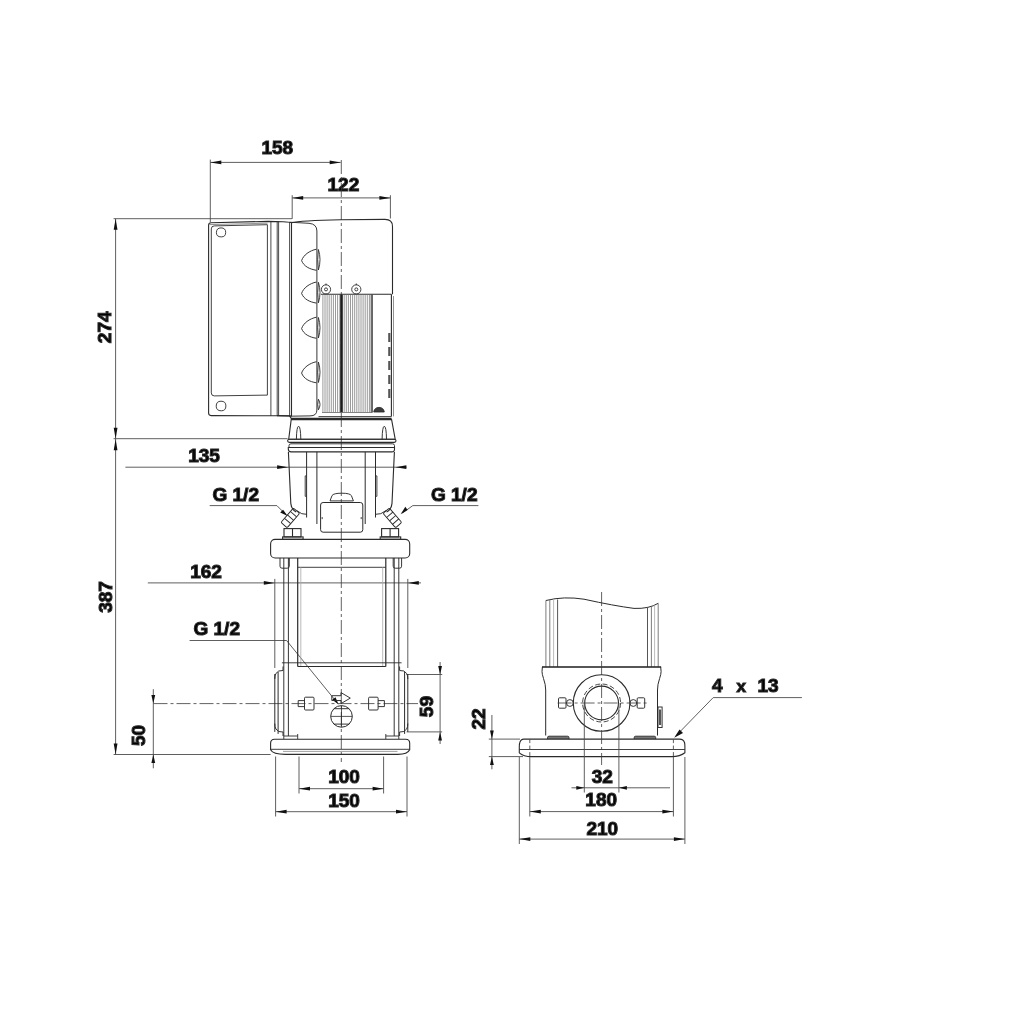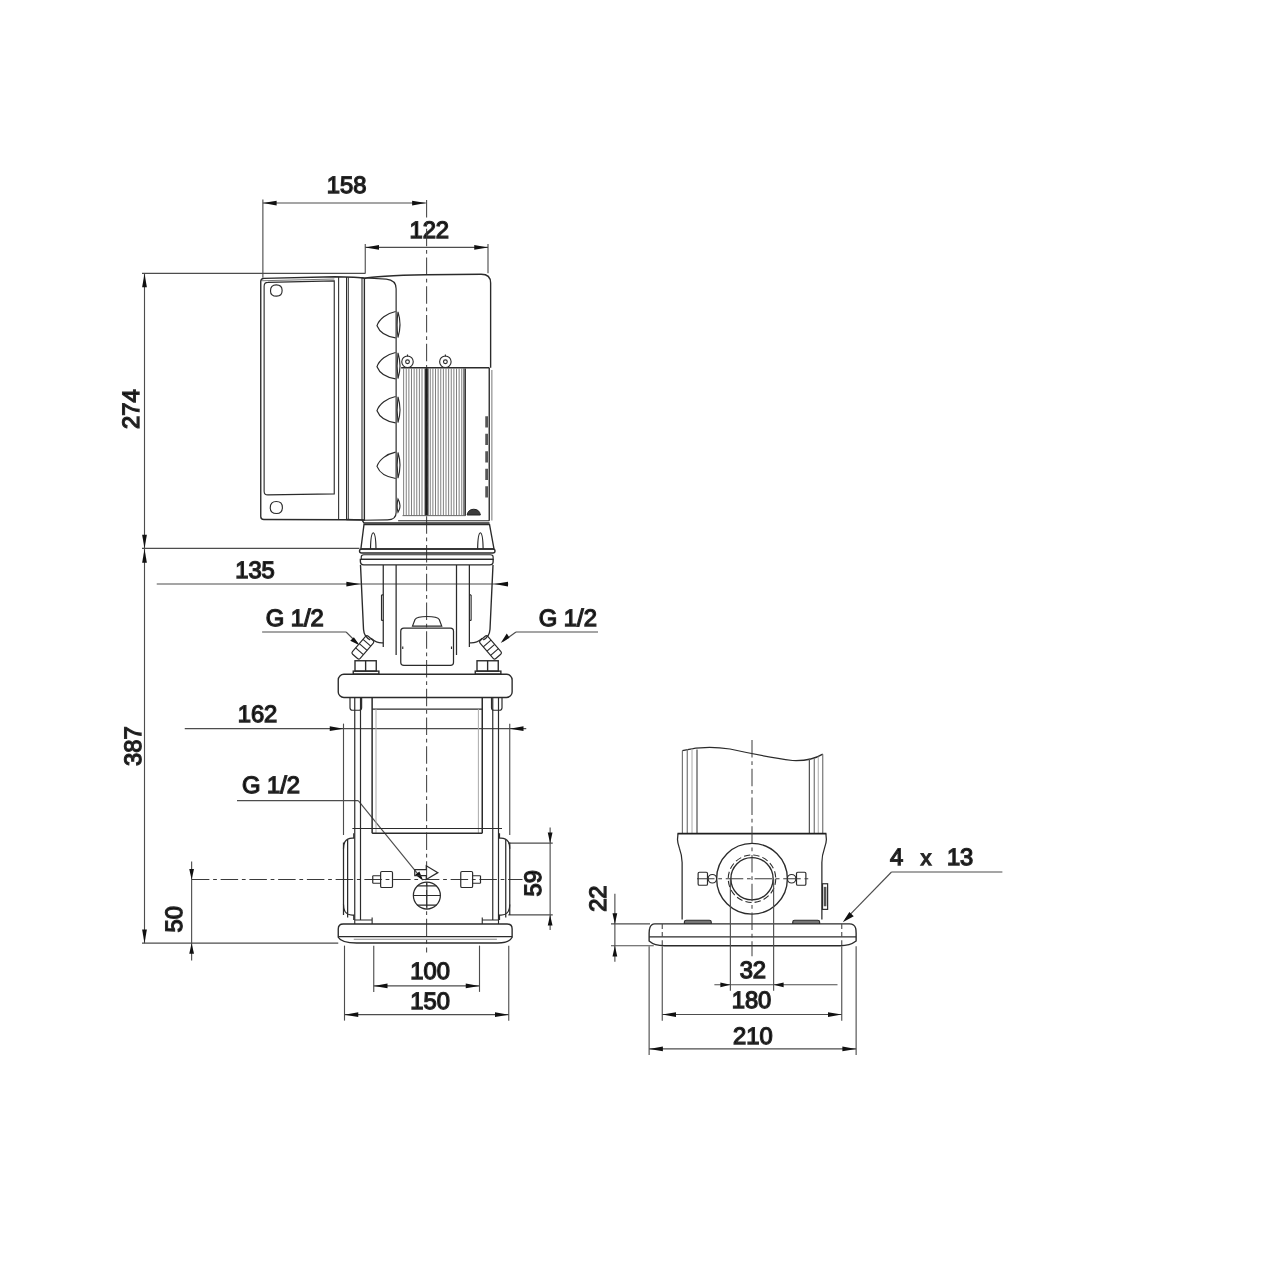--- a/index.html
+++ b/index.html
@@ -1,16 +1,16 @@
 <!DOCTYPE html>
 <html><head>
 <meta charset="utf-8">
 <style>
 html,body{margin:0;padding:0;background:#ffffff;}
-#page{width:1024px;height:1024px;background:#ffffff;position:relative;}
+#page{width:1024px;height:1024px;background:#ffffff;position:relative;font-weight:bold;}
 text{font-family:"Liberation Sans",sans-serif;fill:#000;}
 </style>
 </head>
 <body>
 <div id="page">
 <svg width="1024" height="1024" viewBox="0 0 1024 1024">
 <g id="drawing" fill="none" stroke="#2b2b2b" stroke-width="1.1">
 
 <g stroke="#4d4d4d" stroke-width="0.9">
 <line x1="210.3" y1="162.4" x2="340.7" y2="162.4"></line>

